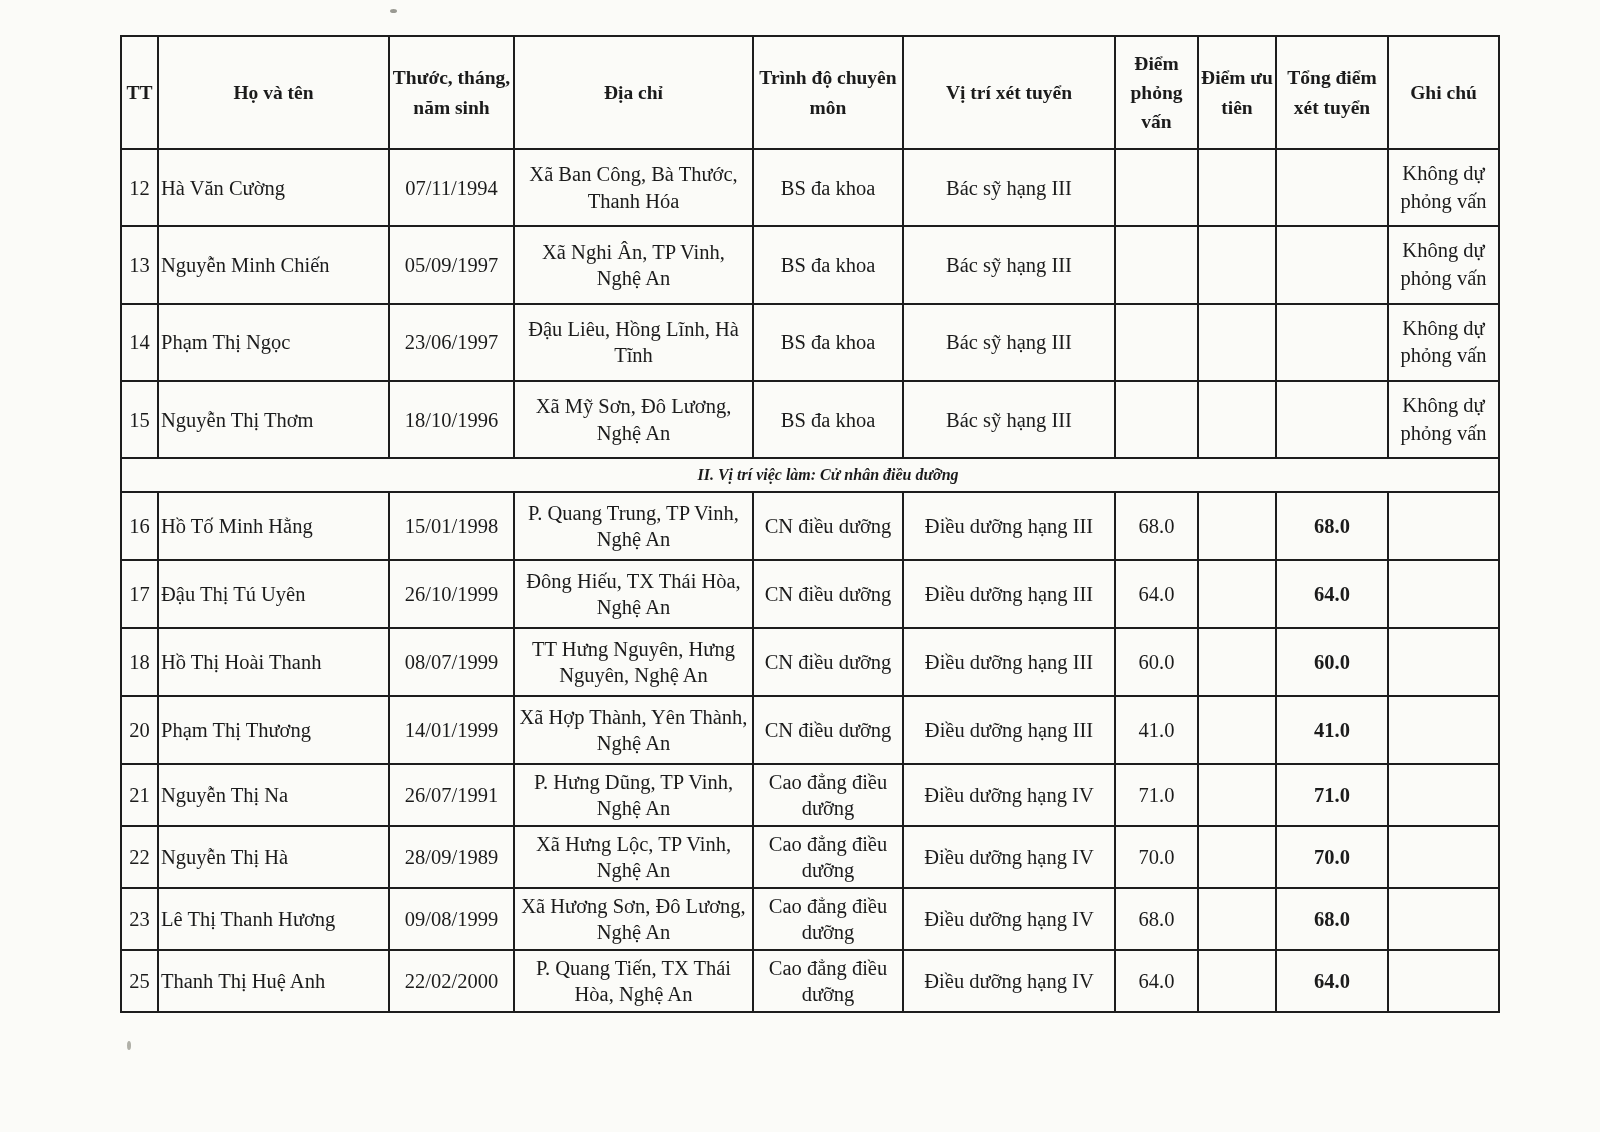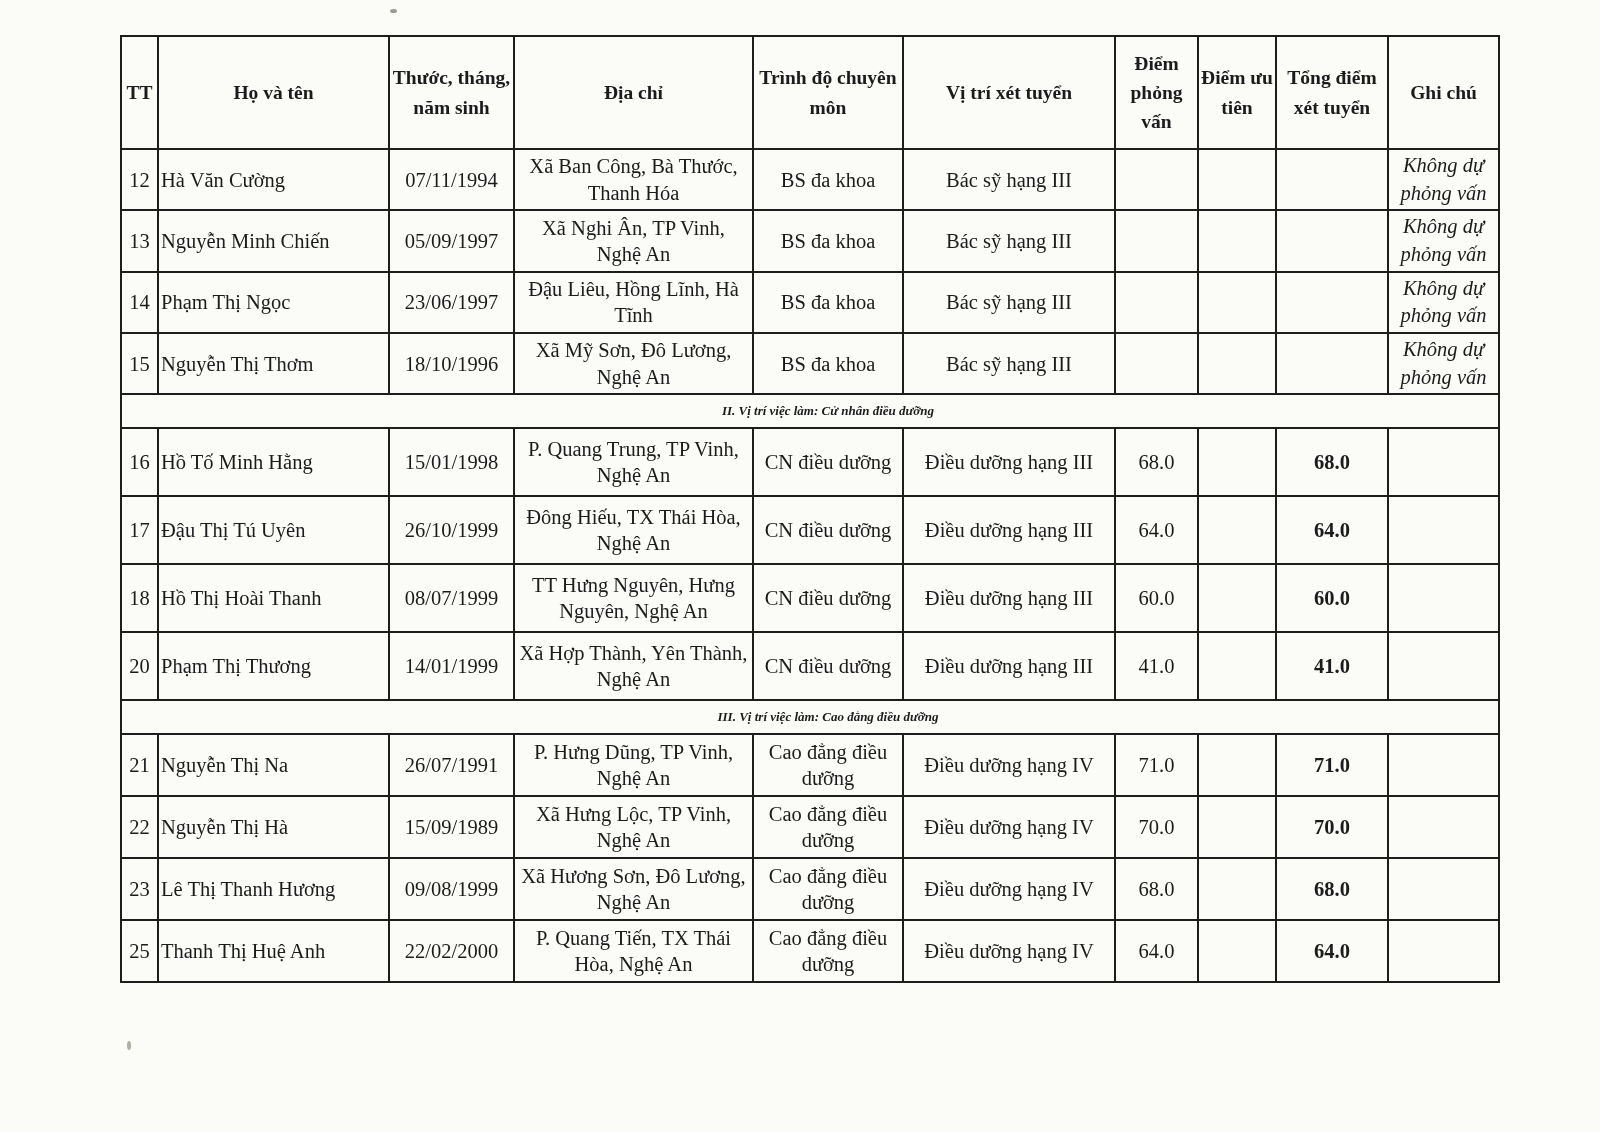--- a/index.html
+++ b/index.html
@@ -33,30 +33,30 @@
     padding:4px 2px;
   }
   .doc td{
     font-size:20.5px;
     line-height:1.28;
   }
   tr.section-row{height:34px;}
   tr.section-row td{
     font-weight:bold;
     font-style:italic;
-    font-size:13px;
+    font-size:16px;
     border:2px solid #1d1d1d;
     padding-left:40px;
   }
   tr.s0{height:58px;margin-top:36px;}
   tr.s1{height:68px;}
   tr.s2{height:62px;}
   td.c-name{text-align:left;padding-left:2px;}
   td.c-total_score{font-weight:bold;}
-  td.c-note{font-style:italic;font-size:20.5px;line-height:1.35;padding:2px 1px;}
+  td.c-note{font-size:20.5px;line-height:1.35;padding:10px 1px;}
 
   
   .speck{position:absolute;background:#9a9a93;border-radius:50%;}
   .speck-top{left:390px;top:9px;width:7px;height:4px;}
   .speck-bottom{left:127px;top:1041px;width:4px;height:9px;background:#b0b0a8;}
 </style>
 </head>
 <body>
 
 <div class="page">
@@ -183,39 +183,36 @@
           <td class="c-name">Phạm Thị Thương</td>
           <td class="c-dob">14/01/1999</td>
           <td class="c-address">Xã Hợp Thành, Yên Thành, Nghệ An</td>
           <td class="c-qualification">CN điều dưỡng</td>
           <td class="c-position">Điều dưỡng hạng III</td>
           <td class="c-interview_score">41.0</td>
           <td class="c-priority_score"></td>
           <td class="c-total_score">41.0</td>
           <td class="c-note"></td>
         </tr>
-        <tr class="section-row">
-          <td colspan="10">III. Vị trí việc làm: Cao đẳng điều dưỡng</td>
-        </tr>
         <tr class="data-row s2">
           <td class="c-tt">21</td>
           <td class="c-name">Nguyễn Thị Na</td>
           <td class="c-dob">26/07/1991</td>
           <td class="c-address">P. Hưng Dũng, TP Vinh, Nghệ An</td>
           <td class="c-qualification">Cao đẳng điều dưỡng</td>
           <td class="c-position">Điều dưỡng hạng IV</td>
           <td class="c-interview_score">71.0</td>
           <td class="c-priority_score"></td>
           <td class="c-total_score">71.0</td>
           <td class="c-note"></td>
         </tr>
         <tr class="data-row s2">
           <td class="c-tt">22</td>
           <td class="c-name">Nguyễn Thị Hà</td>
-          <td class="c-dob">15/09/1989</td>
+          <td class="c-dob">28/09/1989</td>
           <td class="c-address">Xã Hưng Lộc, TP Vinh, Nghệ An</td>
           <td class="c-qualification">Cao đẳng điều dưỡng</td>
           <td class="c-position">Điều dưỡng hạng IV</td>
           <td class="c-interview_score">70.0</td>
           <td class="c-priority_score"></td>
           <td class="c-total_score">70.0</td>
           <td class="c-note"></td>
         </tr>
         <tr class="data-row s2">
           <td class="c-tt">23</td>

